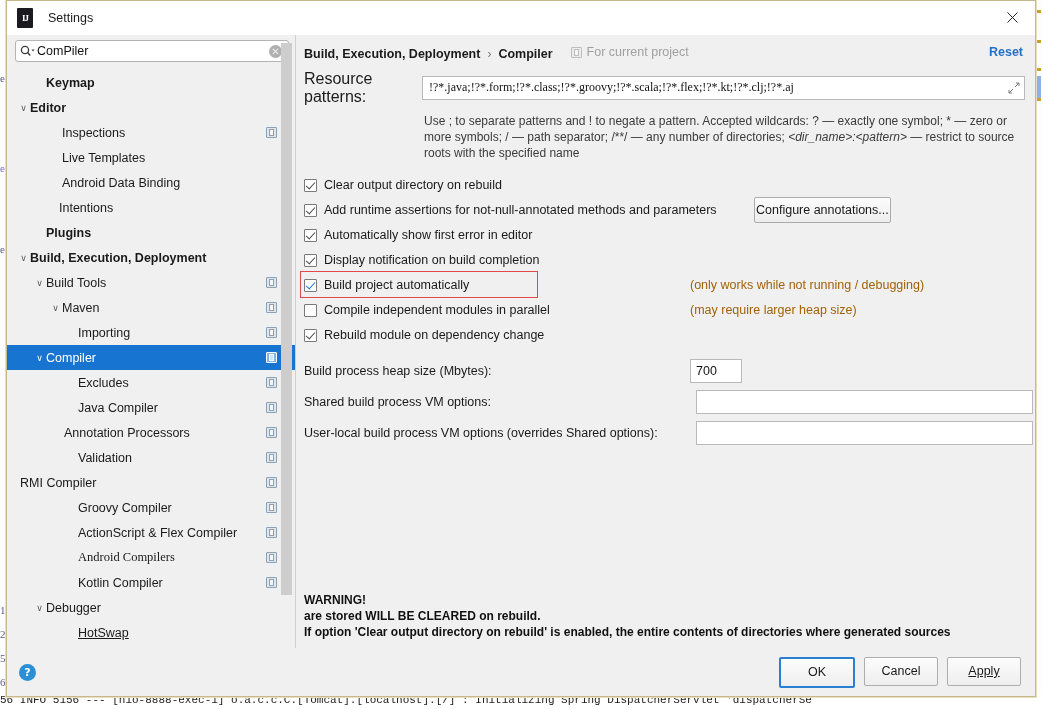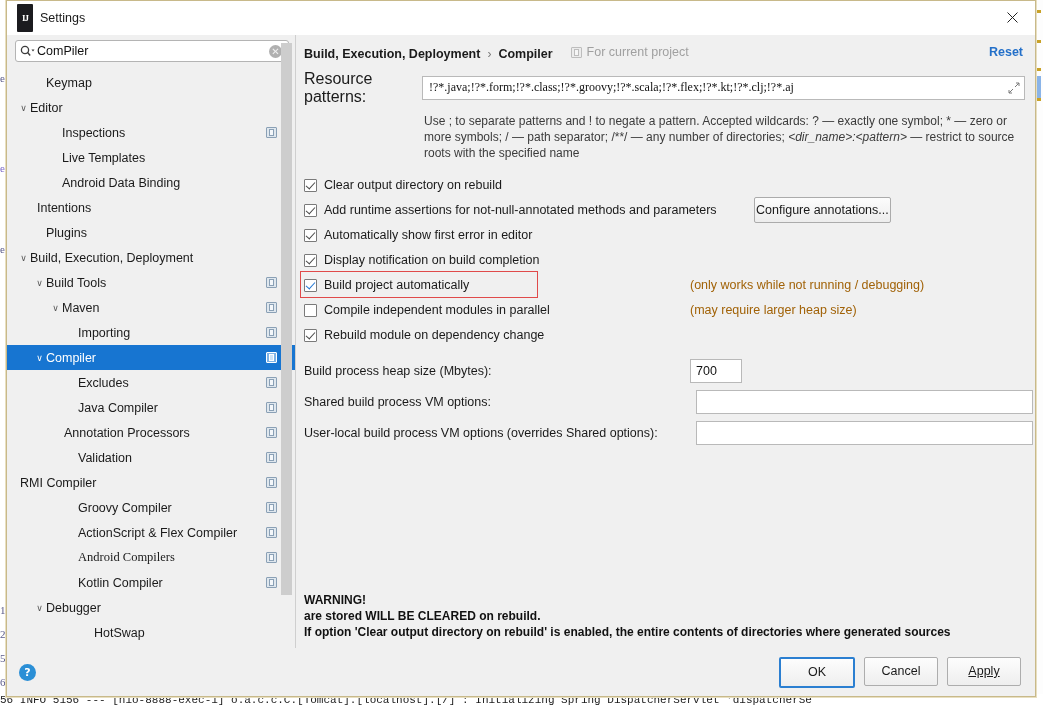--- a/index.html
+++ b/index.html
@@ -34,21 +34,21 @@
     display: flex; flex-direction: column;
   }
 
   
   .titlebar {
     height: 33px; min-height: 33px; background: #ffffff;
     display: flex; align-items: center; position: relative;
     border-bottom: 1px solid #ffffff;
   }
   .ij-icon {
-    width: 16px; height: 28px; margin-left: 10px; margin-right: 7px;
+    width: 16px; height: 20px; margin-left: 10px; margin-right: 15px;
     background: #1b1b1f; border-radius: 1px; position: relative;
     display: flex; align-items: center; justify-content: center;
     color: #ffffff; font-size: 9px; font-weight: bold; letter-spacing: -1px;
     font-family: "Liberation Serif", serif;
   }
   .title-text { font-size: 12.5px; color: #1a1a1a; }
   .close-btn {
     position: absolute; right: 0; top: 0; width: 46px; height: 32px;
     display: flex; align-items: center; justify-content: center;
     cursor: pointer; color: #222;
@@ -89,21 +89,21 @@
     height: 25px; display: flex; align-items: center; position: relative;
     padding-right: 6px; cursor: default; white-space: nowrap;
   }
   .tree-row.selected { background: #1775d1; color: #ffffff; }
   .tree-row .twisty {
     width: 13px; height: 13px; display: inline-flex; align-items: center; justify-content: center;
     font-size: 9px; color: #5a5a5a; flex-shrink: 0;
   }
   .tree-row.selected .twisty { color: #ffffff; }
   .tree-label { font-size: 12.5px; }
-  .tree-row.bold .tree-label { font-weight: normal; }
+  .tree-row.bold .tree-label { font-weight: bold; }
   .proj-icon {
     position: absolute; right: 18px; width: 11px; height: 11px;
     border: 1px solid #8aa0b5; border-radius: 1px; background: #dfe7ee;
     box-sizing: border-box;
   }
   .proj-icon::after {
     content: ""; position: absolute; left: 2px; top: 1px; width: 5px; height: 7px;
     border: 1px solid #8aa0b5; background: #f4f7fa; box-sizing: border-box;
   }
   .tree-row.selected .proj-icon { background: #7fb3e6; border-color: #ffffff; }
@@ -302,21 +302,21 @@
             <span class="proj-icon"></span>
           </div>
           <div class="tree-row" style="padding-left: 42px;">
             <span class="twisty"></span>
             <span class="tree-label">Live Templates</span>
           </div>
           <div class="tree-row" style="padding-left: 42px;">
             <span class="twisty"></span>
             <span class="tree-label">Android Data Binding</span>
           </div>
-          <div class="tree-row" style="padding-left: 17px;">
+          <div class="tree-row" style="padding-left: 39px;">
             <span class="twisty"></span>
             <span class="tree-label">Intentions</span>
           </div>
           <div class="tree-row bold" style="padding-left: 26px;">
             <span class="twisty"></span>
             <span class="tree-label">Plugins</span>
           </div>
           <div class="tree-row bold" style="padding-left: 10px;">
             <span class="twisty">∨</span>
             <span class="tree-label">Build, Execution, Deployment</span>
@@ -383,21 +383,21 @@
           </div>
           <div class="tree-row" style="padding-left: 58px;">
             <span class="twisty"></span>
             <span class="tree-label">Kotlin Compiler</span>
             <span class="proj-icon"></span>
           </div>
           <div class="tree-row" style="padding-left: 26px;">
             <span class="twisty">∨</span>
             <span class="tree-label">Debugger</span>
           </div>
-          <div class="tree-row" style="padding-left: 74px;">
+          <div class="tree-row" style="padding-left: 58px; text-decoration: underline;">
             <span class="twisty"></span>
             <span class="tree-label">HotSwap</span>
           </div>
           <div class="tree-row" style="padding-left: 42px;"></div>
         </div>
 
       <div class="tree-scrollbar">
         <div class="tree-scroll-thumb"></div>
       </div>
     </div>

